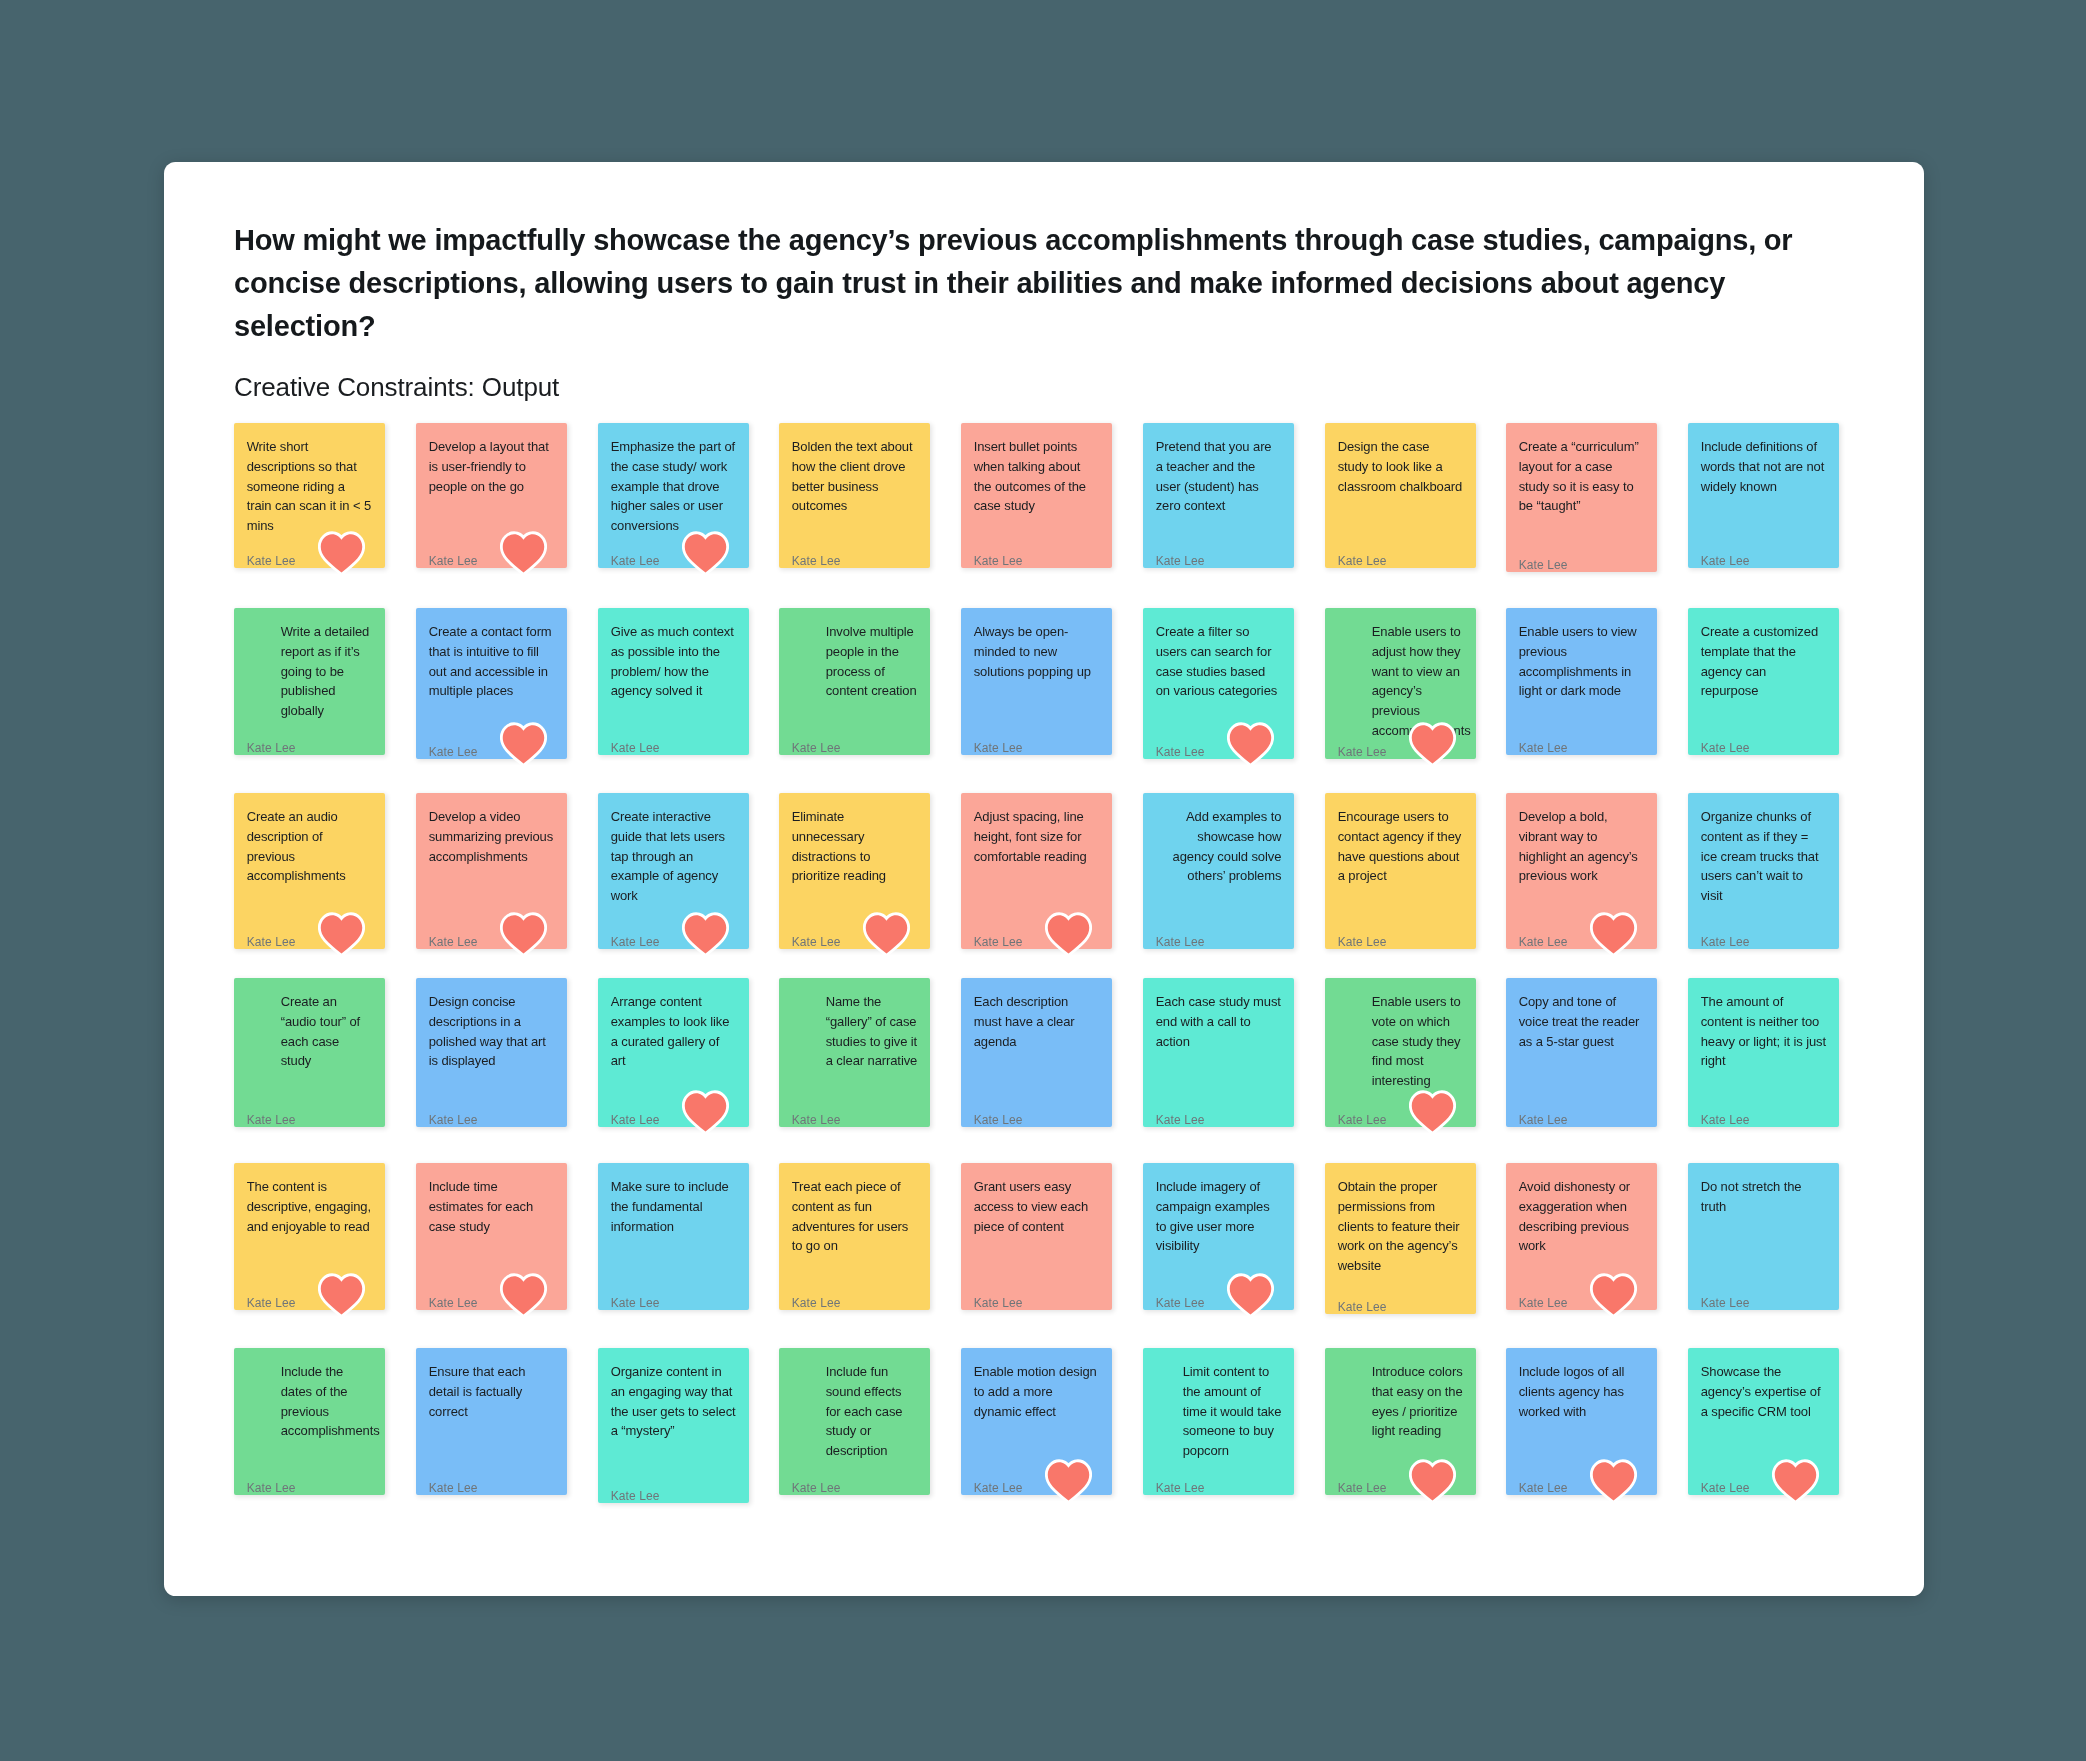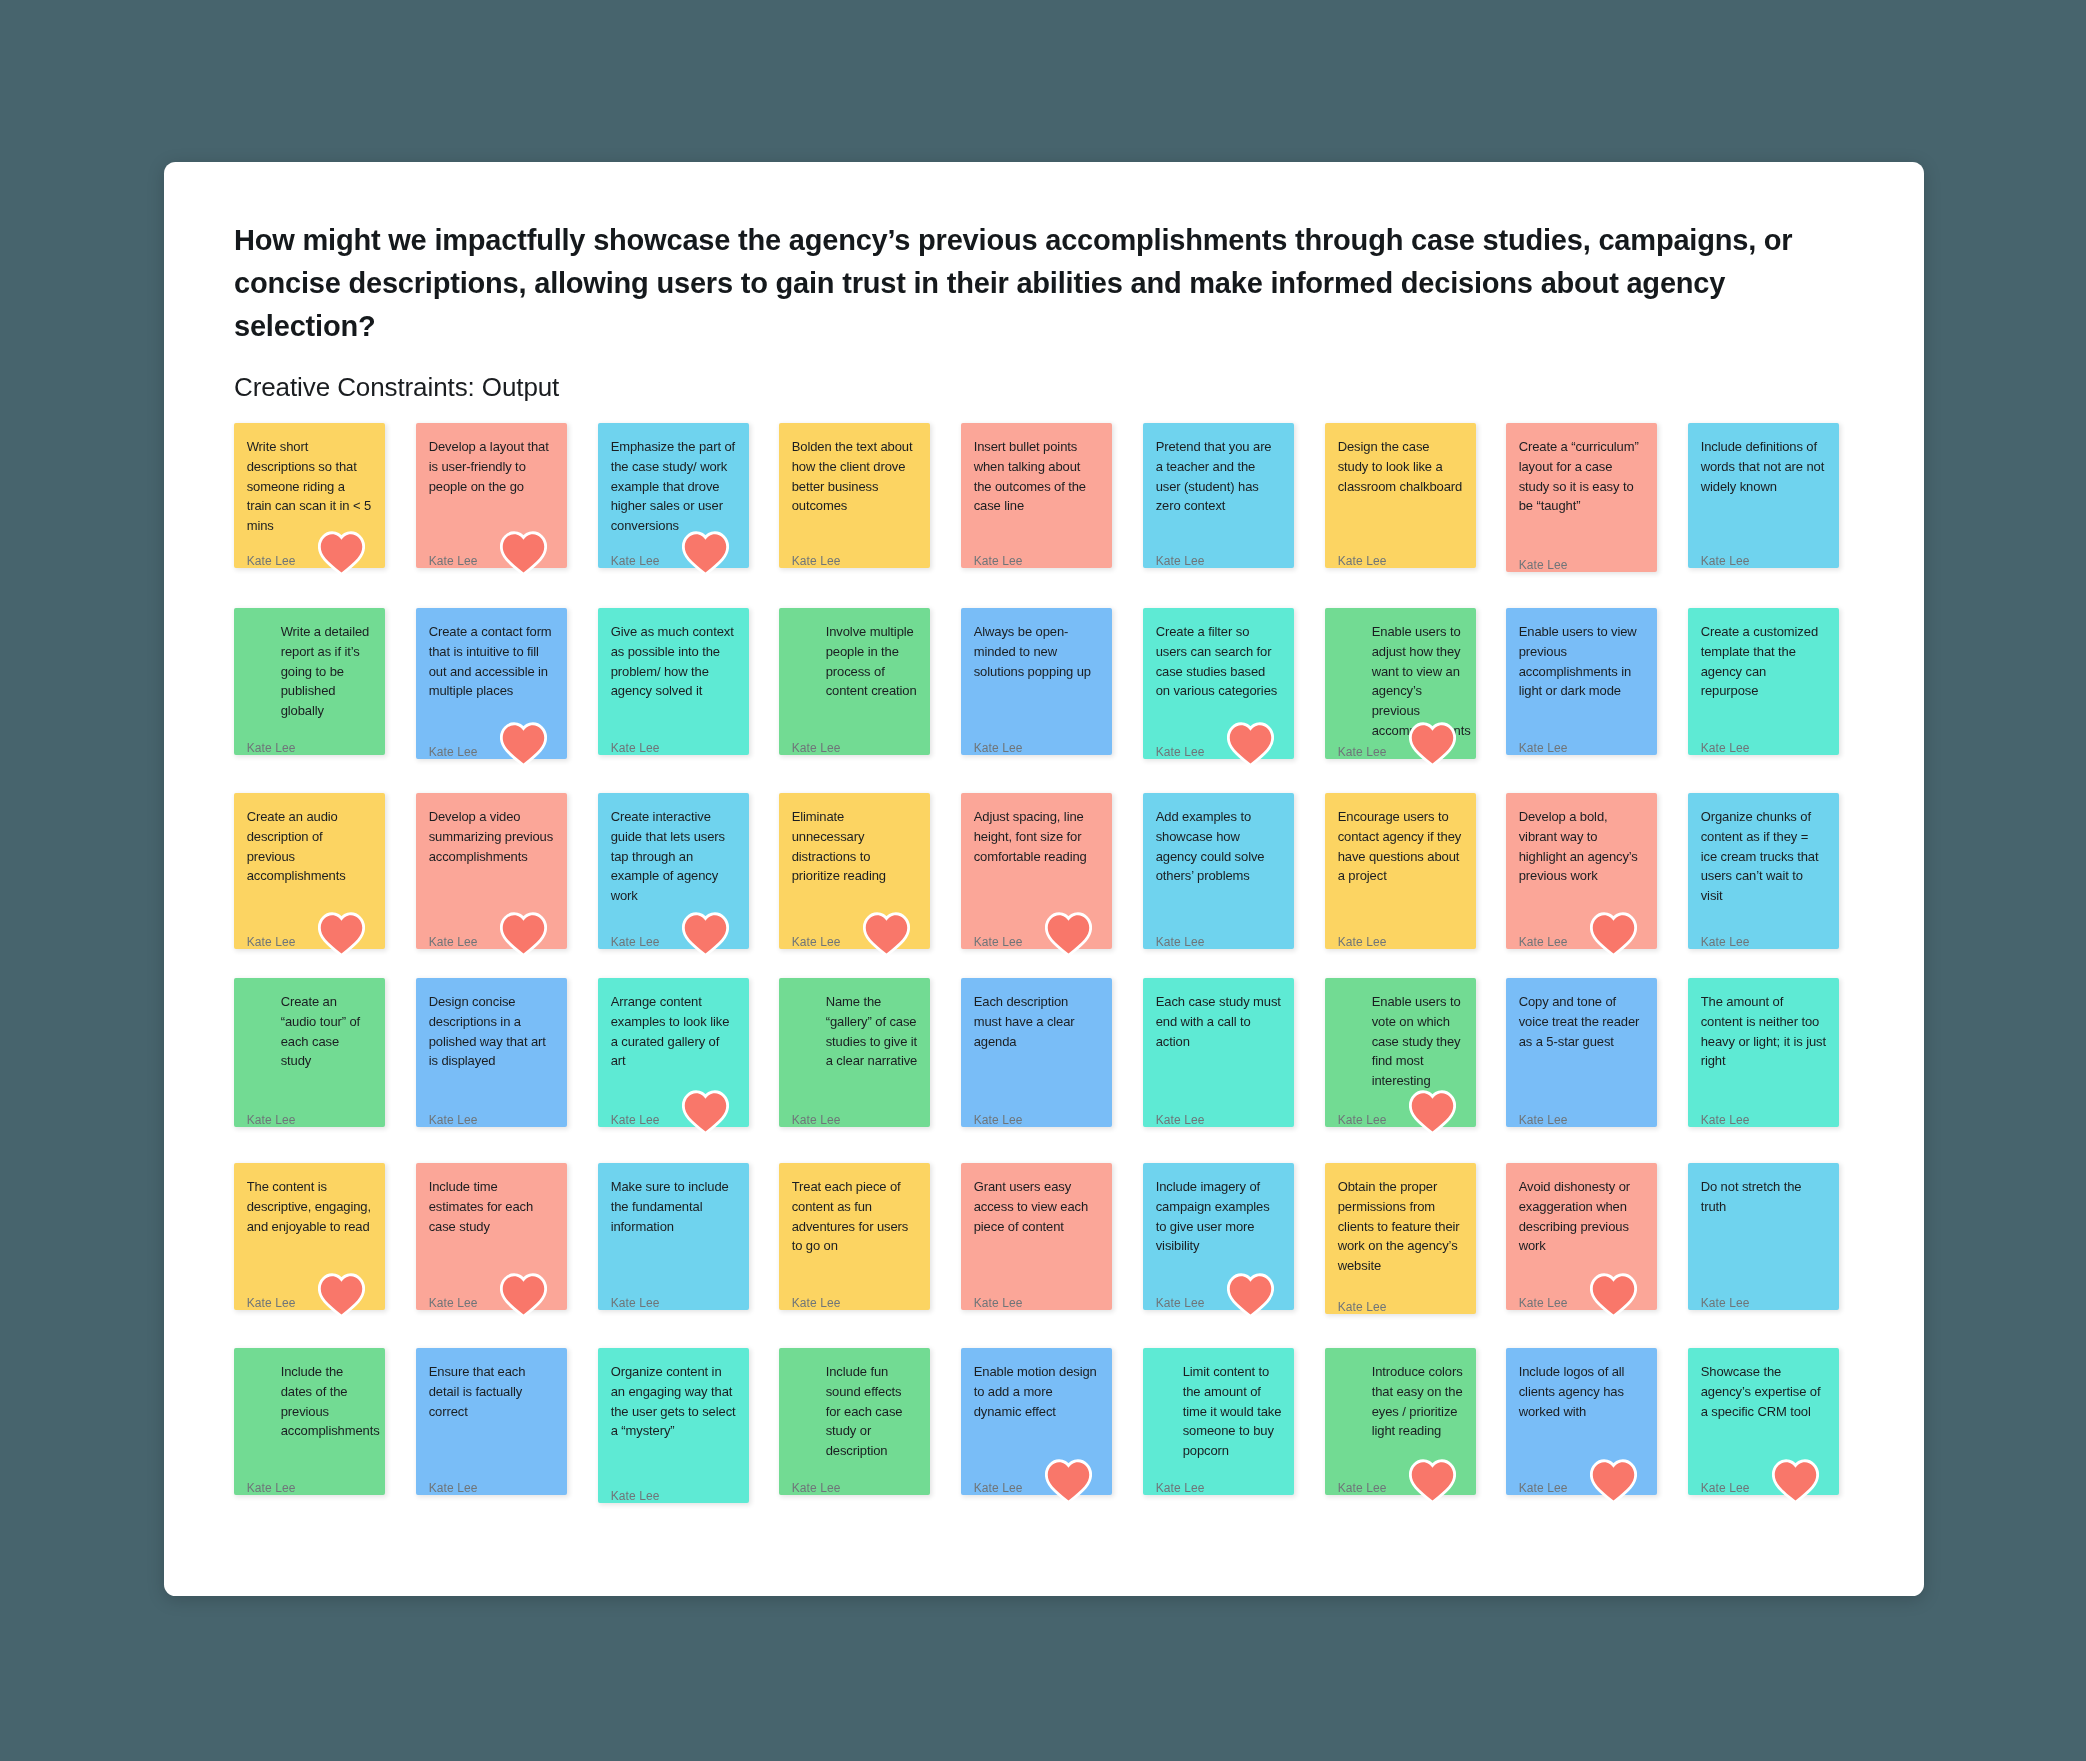--- a/index.html
+++ b/index.html
@@ -119,21 +119,21 @@
           <div class="author">Kate Lee</div>
           <div class="heart" style="left: 84px; top: 108px;"><svg viewBox="0 0 74 70" width="47" height="44">
               <path d="M37 66 C 14 48, 4 38, 4 25 C 4 13, 13 5, 22 5 C 29 5, 34 9, 37 14 C 40 9, 45 5, 52 5 C 61 5, 70 13, 70 25 C 70 38, 60 48, 37 66 Z" fill="#f9776a" stroke="#ffffff" stroke-width="9" stroke-linejoin="round" paint-order="stroke"></path>
             </svg></div>
         </div>
         <div class="note c-yellow" style="left: 545px; height: 145px;">
           <div class="body">Bolden the text about how the client drove better business outcomes</div>
           <div class="author">Kate Lee</div>
         </div>
         <div class="note c-pink" style="left: 727px; height: 145px;">
-          <div class="body">Insert bullet points when talking about the outcomes of the case line</div>
+          <div class="body">Insert bullet points when talking about the outcomes of the case study</div>
           <div class="author">Kate Lee</div>
         </div>
         <div class="note c-cyan" style="left: 909px; height: 145px;">
           <div class="body">Pretend that you are a teacher and the user (student) has zero context</div>
           <div class="author">Kate Lee</div>
         </div>
         <div class="note c-yellow" style="left: 1091px; height: 145px;">
           <div class="body">Design the case study to look like a classroom chalkboard</div>
           <div class="author">Kate Lee</div>
         </div>
@@ -222,21 +222,21 @@
               <path d="M37 66 C 14 48, 4 38, 4 25 C 4 13, 13 5, 22 5 C 29 5, 34 9, 37 14 C 40 9, 45 5, 52 5 C 61 5, 70 13, 70 25 C 70 38, 60 48, 37 66 Z" fill="#f9776a" stroke="#ffffff" stroke-width="9" stroke-linejoin="round" paint-order="stroke"></path>
             </svg></div>
         </div>
         <div class="note c-pink" style="left: 727px; height: 156px;">
           <div class="body">Adjust spacing, line height, font size for comfortable reading</div>
           <div class="author">Kate Lee</div>
           <div class="heart" style="left: 84px; top: 119px;"><svg viewBox="0 0 74 70" width="47" height="44">
               <path d="M37 66 C 14 48, 4 38, 4 25 C 4 13, 13 5, 22 5 C 29 5, 34 9, 37 14 C 40 9, 45 5, 52 5 C 61 5, 70 13, 70 25 C 70 38, 60 48, 37 66 Z" fill="#f9776a" stroke="#ffffff" stroke-width="9" stroke-linejoin="round" paint-order="stroke"></path>
             </svg></div>
         </div>
-        <div class="note c-cyan" style="left: 909px; height: 156px;">
+        <div class="note c-cyan" style="left: 909px; height: 156px; text-align: right;">
           <div class="body">Add examples to showcase how agency could solve others’ problems</div>
           <div class="author">Kate Lee</div>
         </div>
         <div class="note c-yellow" style="left: 1091px; height: 156px;">
           <div class="body">Encourage users to contact agency if they have questions about a project</div>
           <div class="author">Kate Lee</div>
         </div>
         <div class="note c-pink" style="left: 1272px; height: 156px;">
           <div class="body">Develop a bold, vibrant way to highlight an agency’s previous work</div>
           <div class="author">Kate Lee</div>

